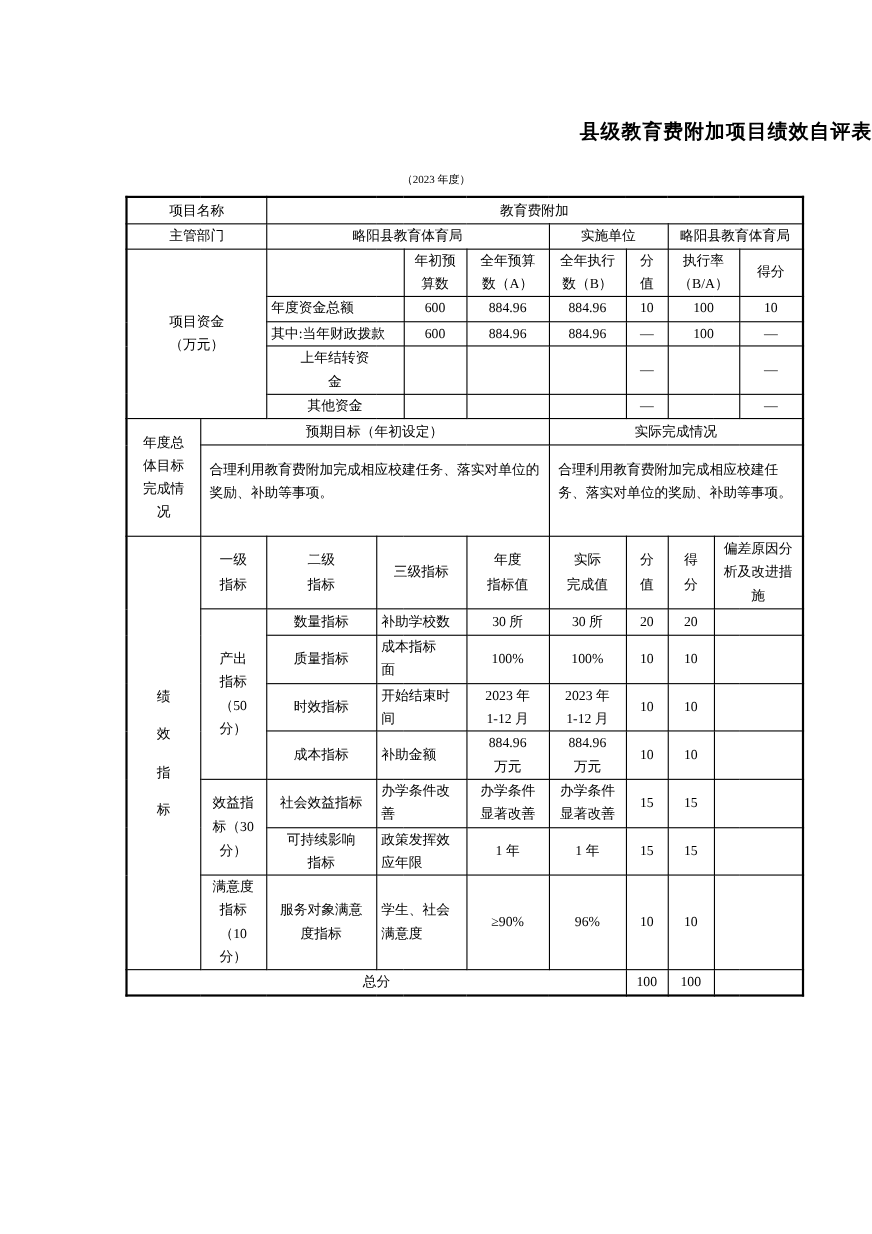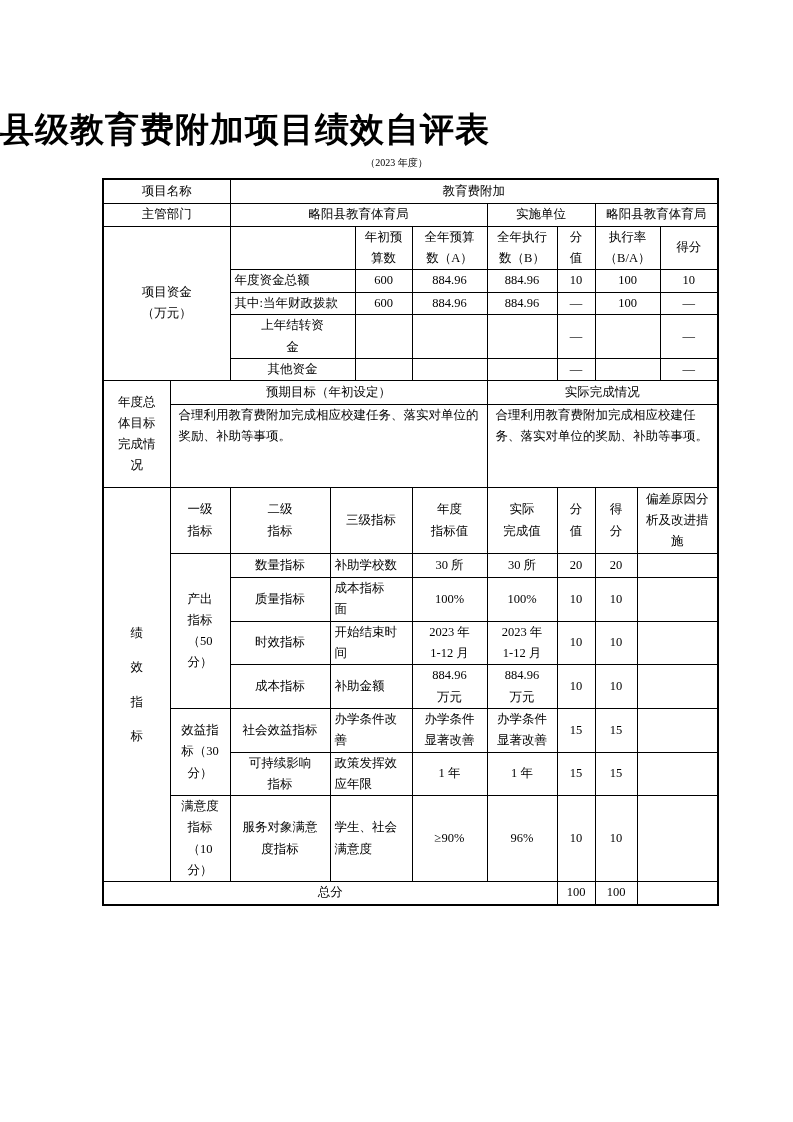--- a/index.html
+++ b/index.html
@@ -1,26 +1,26 @@
 <!DOCTYPE html>
 <html><head>
 <meta charset="utf-8">
 <style>
   html,body{margin:0;padding:0;background:#ffffff;}
   .page{position:relative;width:793px;height:1122px;background:#fff;color:#000;
         font-family:"Liberation Serif","DejaVu Serif",serif;overflow:hidden;}
-  .title{position:absolute;top:107px;left:0;width:100%;text-align:left;
-         font-size:34px;font-weight:bold;letter-spacing:1px;}
+  .title{position:absolute;top:107px;left:0;width:100%;text-align:right;
+         font-size:18px;font-weight:bold;letter-spacing:1px;}
   .subtitle{position:absolute;top:156px;left:0;width:100%;text-align:center;font-size:10px;}
-  table.main{position:absolute;left:102px;top:178px;width:615px;
+  table.main{position:absolute;left:114px;top:178px;width:615px;
         border-collapse:collapse;table-layout:fixed;border:2px solid #000;}
   td{border:1px solid #000;text-align:center;vertical-align:middle;
      font-size:12.5px;line-height:1.7;padding:0 4px;white-space:pre-line;overflow:hidden;}
   td.left{text-align:left;}
-  td.goal{text-align:left;vertical-align:top;padding:0 8px;}
+  td.goal{text-align:left;vertical-align:top;padding:12px 8px;}
   td.vtext{line-height:2.75;}
   tr.h22{height:20px}tr.h23{height:23px}tr.h24{height:24px}
   tr.h38{height:38px}tr.h40{height:40px}tr.h43{height:43px}tr.h44{height:44px}
   tr.h66{height:66px}tr.h82{height:82px}tr.h83{height:83px}
 </style>
 </head>
 <body>
 
 <div class="page">
 

